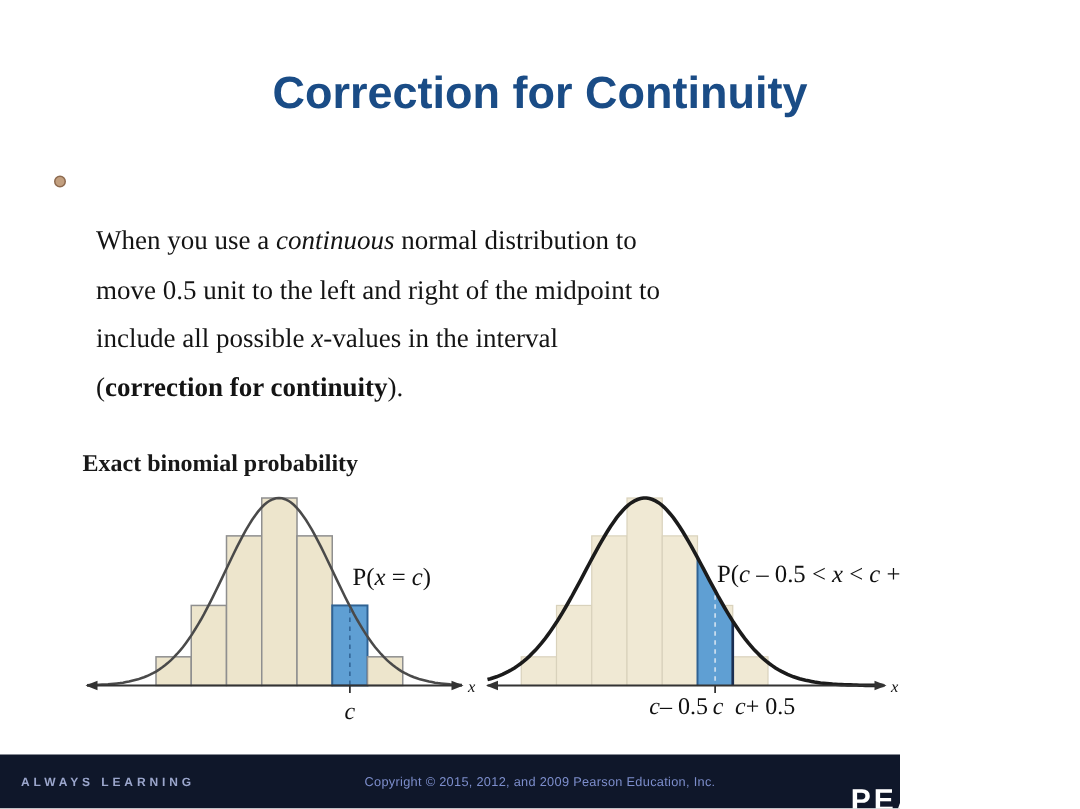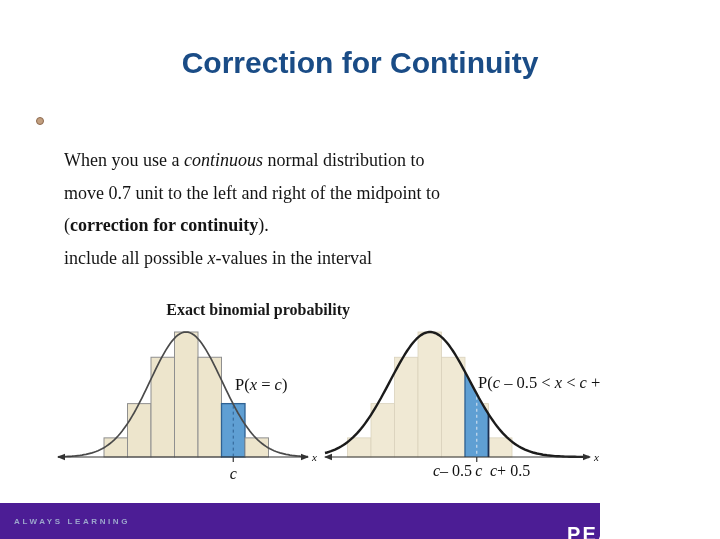--- a/index.html
+++ b/index.html
@@ -17,30 +17,30 @@
     position:absolute; left:36px; top:117px; width:8px; height:8px; border-radius:50%;
     background:#c29f7f; border:1.5px solid #8d6a4f;
   }
   .bullet-text {
     position:absolute; left:64px; top:101px; width:606px;
     font-family:"Liberation Serif","DejaVu Serif",serif; font-size:18px; line-height:32.5px;
     color:#141414;
     margin-top:43px;
   }
   .fig-title {
-    position:absolute; top:301px; text-align:right;
+    position:absolute; top:301px; text-align:left;
     font-family:"Liberation Serif","DejaVu Serif",serif; font-weight:bold; font-size:16px; color:#181818;
   }
   #fig-title-left  { left:55px;  width:295px; }
   #fig-title-right { left:330px; width:215px; }
   .fig-svg { position:absolute; top:322px; }
   #fig-left-svg  { left:50px;  }
   #fig-right-svg { left:315px; }
   .footer {
-    position:absolute; left:0; top:503px; width:720px; height:36px; background:#4c1d95;
+    position:absolute; left:0; top:503px; width:720px; height:36px; background:#0f172a;
     display:flex; align-items:center;
   }
   .footer-left {
     position:absolute; left:14px; top:0; height:36px; display:flex; align-items:center;
     color:#9ba6cc; font-size:8px; font-weight:bold; letter-spacing:2.6px;
   }
   .footer-copy {
     position:absolute; left:100px; width:520px; top:0; height:36px;
     display:flex; align-items:center; justify-content:center;
     color:#7d8ecc; font-size:8.5px; letter-spacing:0.2px;
@@ -58,23 +58,23 @@
 </head>
 <body>
 
 <div id="slide">
 
   <div class="slide-title">Correction for Continuity</div>
 
   <div class="bullet-dot"></div>
   <div class="bullet-text">
       <div><span>When you use a </span><span style="font-style: italic;">continuous</span><span> normal distribution to</span></div>
-      <div><span>move 0.7 unit to the left and right of the midpoint to</span></div>
+      <div><span>move 0.5 unit to the left and right of the midpoint to</span></div>
+      <div><span>include all possible </span><span style="font-style: italic;">x</span><span>-values in the interval</span></div>
       <div><span>(</span><span style="font-weight: bold;">correction for continuity</span><span>).</span></div>
-      <div><span>include all possible </span><span style="font-style: italic;">x</span><span>-values in the interval</span></div>
     </div>
 
   <div class="fig-title" id="fig-title-left">Exact binomial probability</div>
 
   <svg id="fig-left-svg" class="fig-svg" width="290" height="168">
       <rect x="54" y="115.875" width="23.5" height="19.125" fill="#ede5cc" stroke="#8f8f8f" stroke-width="1"></rect>
       <rect x="77.5" y="81.625" width="23.5" height="53.375" fill="#ede5cc" stroke="#8f8f8f" stroke-width="1"></rect>
       <rect x="101" y="35.25" width="23.5" height="99.75" fill="#ede5cc" stroke="#8f8f8f" stroke-width="1"></rect>
       <rect x="124.5" y="10" width="23.5" height="125" fill="#ede5cc" stroke="#8f8f8f" stroke-width="1"></rect>
       <rect x="148" y="35.25" width="23.5" height="99.75" fill="#ede5cc" stroke="#8f8f8f" stroke-width="1"></rect>
@@ -109,17 +109,18 @@
       <line x1="161.75" y1="135" x2="161.75" y2="140" stroke="#333333" stroke-width="1.2"></line>
       <text x="163" y="66" font-size="16.5" font-family="&quot;Liberation Serif&quot;,&quot;DejaVu Serif&quot;,serif" fill="#111" text-anchor="start"><tspan>P(</tspan><tspan font-style="italic">c</tspan><tspan> – 0.5 &lt; </tspan><tspan font-style="italic">x</tspan><tspan> &lt; </tspan><tspan font-style="italic">c</tspan><tspan> + 0.5)</tspan></text>
       <text x="157" y="154" font-size="16" font-family="&quot;Liberation Serif&quot;,&quot;DejaVu Serif&quot;,serif" fill="#111" text-anchor="end"><tspan font-style="italic">c</tspan><tspan>– 0.5</tspan></text>
       <text x="163.75" y="154" font-size="16" font-family="&quot;Liberation Serif&quot;,&quot;DejaVu Serif&quot;,serif" fill="#111" text-anchor="middle"><tspan font-style="italic">c</tspan></text>
       <text x="175" y="154" font-size="16" font-family="&quot;Liberation Serif&quot;,&quot;DejaVu Serif&quot;,serif" fill="#111" text-anchor="start"><tspan font-style="italic">c</tspan><tspan>+ 0.5</tspan></text>
       <text x="279" y="139" font-size="11" font-family="&quot;Liberation Serif&quot;,&quot;DejaVu Serif&quot;,serif" fill="#111" text-anchor="start"><tspan font-style="italic">x</tspan></text>
     </svg>
 
   <div class="footer">
     <div class="footer-left">ALWAYS LEARNING</div>
+    <div class="footer-copy">Copyright © 2015, 2012, and 2009 Pearson Education, Inc.</div>
     <div class="footer-brand">PEARSON</div>
     <div class="footer-page">13</div>
   </div>
 
 </div>
 
 </body></html>

